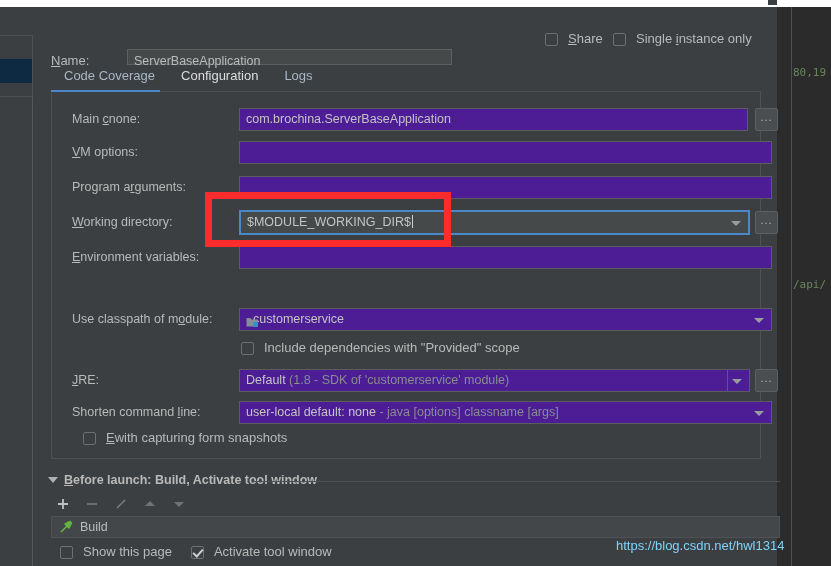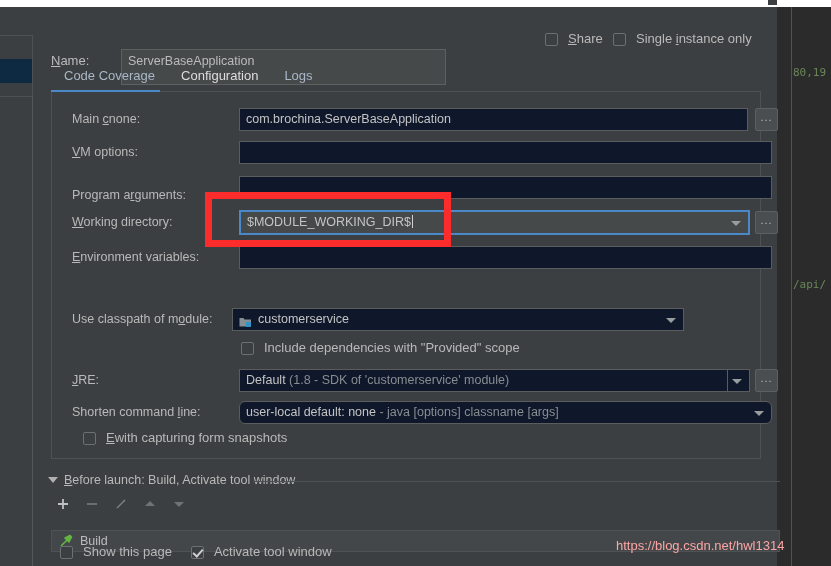--- a/index.html
+++ b/index.html
@@ -84,21 +84,21 @@
   
   .name-row {
     position: absolute; top: 20px; left: 18px; width: 710px; height: 24px; margin-top: 22px;
   }
   .name-label {
     position: absolute; top: 4px; left: 0px;
     font-size: 13px; color: #bbbbbb;
   }
   .name-label u { text-decoration: underline; }
   .name-input {
-    position: absolute; top: 0; left: 70px; width: 325px; height: 36px;
+    position: absolute; top: 0; left: 76px; width: 325px; height: 16px;
     background: #45494a;
     border: 1px solid #5e6060;
     color: #bbbbbb;
     font-size: 12.5px;
     padding: 0 6px;
     line-height: 22px;
     font-family: "Liberation Sans", sans-serif;
   }
 
   .cbx {
@@ -157,21 +157,21 @@
 
   .flabel {
     position: absolute;
     font-size: 12.5px; color: #b9b9b9;
     white-space: nowrap;
   }
   .flabel u { text-decoration: underline; }
 
   .field {
     position: absolute;
-    background: #0f172a;
+    background: #4c1d95;
     border: 1px solid #5a5c5d;
     color: #c4c4c4;
     font-size: 12.5px;
     height: 23px;
     line-height: 21px;
     padding: 0 6px;
     overflow: hidden;
     white-space: nowrap;
   }
 
@@ -239,59 +239,58 @@
     position: absolute; top: 473px; left: 48px;
     display: flex; align-items: center; gap: 6px;
   }
   .bl-tri {
     width: 0; height: 0;
     border-left: 5px solid transparent;
     border-right: 5px solid transparent;
     border-top: 6px solid #b0b0b0;
   }
   .bl-title {
-    font-size: 12.5px; color: #b9b9b9; white-space: nowrap;
+    font-size: 12.5px; color: #b9b9b9; white-space: nowrap; font-weight: bold;
   }
   .bl-title u { text-decoration: underline; }
   .bl-rule {
     position: absolute; top: 481px; left: 253px; width: 527px; height: 1px;
     background: #4f5254;
   }
 
   .bl-toolbar {
     position: absolute; top: 493px; left: 55px;
     display: flex; align-items: center; gap: 13px;
     height: 22px;
   }
   .tb { width: 16px; height: 16px; position: relative; }
 
   .bl-list {
     position: absolute; top: 516px; left: 51px; width: 729px; height: 22px;
     background: #434749;
     border: 1px solid #4f5254;
-    margin-top: 14px;
   }
   .bl-item {
     position: absolute; top: 0; left: 0; height: 20px;
     display: flex; align-items: center; gap: 7px;
     padding-left: 7px;
     font-size: 12.5px; color: #bcbcbc;
   }
 
   .bottom-cbs {
     position: absolute; top: 544px; left: 60px;
     display: flex; align-items: center; gap: 19px;
   }
   .bottom-cbs .cbx { position: static; }
 
   
   .watermark {
     position: absolute; top: 538px; left: 616px;
     font-size: 13px;
-    color: #fca5a5;
+    color: #7dd3fc;
     font-family: "Liberation Sans", sans-serif;
     z-index: 50;
     white-space: nowrap;
   }
 </style>
 </head>
 <body>
 
 <div id="root">
 
@@ -344,34 +343,34 @@
 
     <div class="form-card">
 
       <div class="flabel" style="top:20px; left:20px;"><span>Main </span><u>c</u><span>none:</span></div>
       <div class="field" style="top:16px; left:187px; width:509px;">com.brochina.ServerBaseApplication</div>
       <div class="browse-btn" style="top:16px; left:703px;">...</div>
 
       <div class="flabel" style="top:53px; left:20px;"><u>V</u><span>M options:</span></div>
       <div class="field" style="top:49px; left:187px; width:533px;"></div>
 
-      <div class="flabel" style="top:96px; left:20px;"><span>Program a</span><u>r</u><span>guments:</span></div>
+      <div class="flabel" style="top:88px; left:20px;"><span>Program a</span><u>r</u><span>guments:</span></div>
       <div class="field" style="top:84px; left:187px; width:533px;"></div>
 
       <div class="flabel" style="top:123px; left:20px;"><u>W</u><span>orking directory:</span></div>
       <div class="field focused" style="top:118px; left:187px; width:511px;"><span>$MODULE_WORKING_DIR$</span><span class="caret"></span>
         <span class="dd-arrow"></span>
       </div>
       <div class="browse-btn" style="top:119px; left:703px;">...</div>
 
       <div class="flabel" style="top:158px; left:20px;text-align:center;"><u>E</u><span>nvironment variables:</span></div>
       <div class="field" style="top:154px; left:187px; width:533px;"></div>
 
       <div class="flabel" style="top:220px; left:20px;"><span>Use classpath of m</span><u>o</u><span>dule:</span></div>
-      <div class="field" style="top:216px; left:180px; width:452px; padding-left:25px;">
+      <div class="field" style="top:216px; left:187px; width:533px; padding-left:13px;">
         <span class="module-ico">
           <svg width="13" height="12" viewBox="0 0 13 12">
             <path d="M0.5 2 L4.5 2 L5.5 3.5 L12 3.5 L12 10.5 L0.5 10.5 Z" fill="#868e95"></path>
             <rect x="7" y="6" width="5" height="5" fill="#3592c4"></rect>
           </svg>
         </span>
         <span>customerservice</span>
         <span class="dd-arrow"></span>
       </div>
 
@@ -384,21 +383,21 @@
       <div class="field" style="top:277px; left:187px; width:511px;">
         <span>Default</span>
         <span class="dim">(1.8 - SDK of 'customerservice' module)</span>
         <span class="dd-btn">
             <span class="dd-arrow"></span>
           </span>
       </div>
       <div class="browse-btn" style="top:277px; left:703px;">...</div>
 
       <div class="flabel" style="top:313px; left:20px;"><span>Shorten command </span><u>l</u><span>ine:</span></div>
-      <div class="field" style="top:309px; left:187px; width:533px;border-radius:6px;">
+      <div class="field" style="top:309px; left:187px; width:533px;">
         <span>user-local default: none</span>
         <span class="dim">- java [options] classname [args]</span>
         <span class="dd-arrow"></span>
       </div>
 
       <label class="cbx" style="top:338px; left:31px;">
         <span class="box"></span>
         <span><u>E</u><span>with capturing form snapshots</span></span>
       </label>
 

